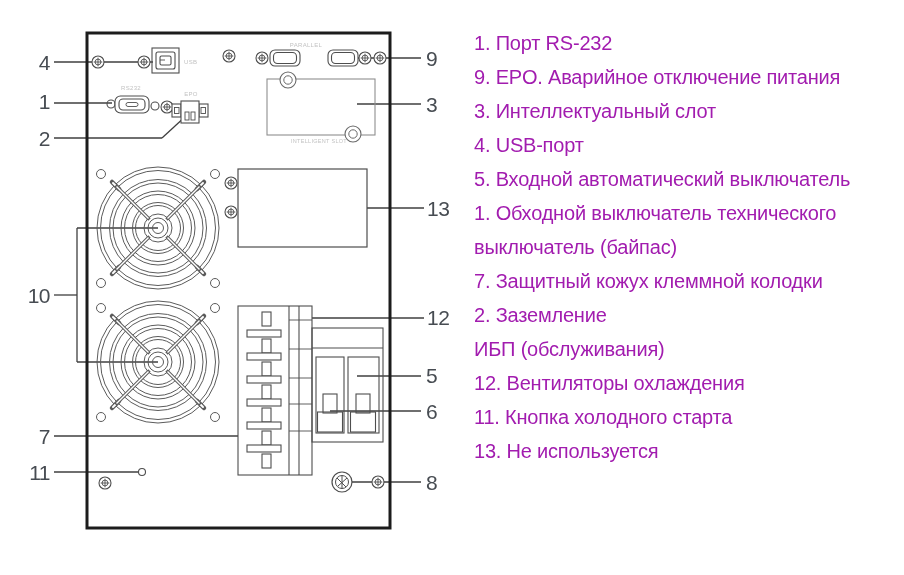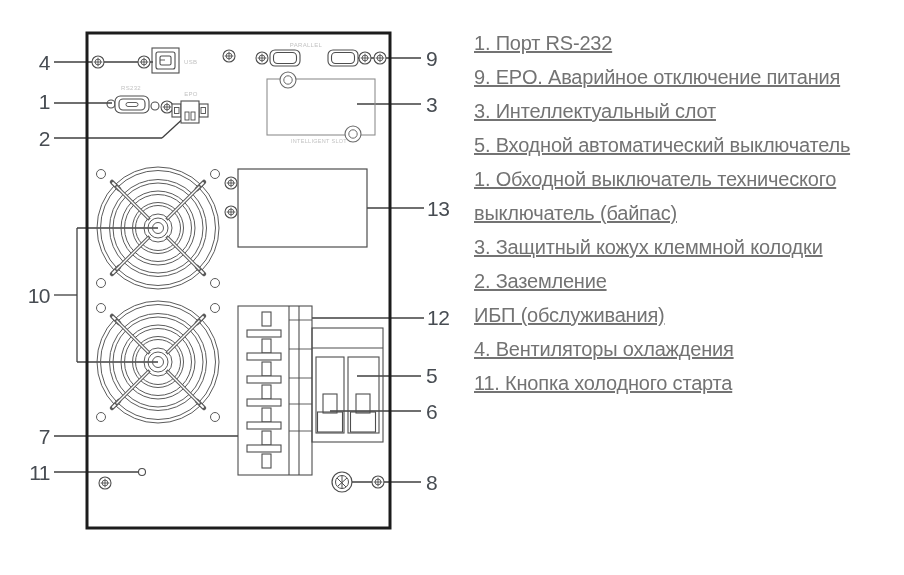--- a/index.html
+++ b/index.html
@@ -14,24 +14,23 @@
   .diagram-svg {
     position: absolute;
     left: 0;
     top: 0;
   }
   .legend {
     position: absolute;
     left: 474px;
     top: 26px;
     width: 420px;
-    color: #737373;
+    color: #a21caf;
     font-size: 20px;
     letter-spacing: -0.2px;
-    text-decoration: underline;
   }
   .legend-line {
     height: 34px;
     line-height: 34px;
     white-space: nowrap;
   }
   svg text {
     font-family: "Liberation Sans", sans-serif;
   }
   .callout-num {
@@ -244,23 +243,25 @@
       <text class="callout-num" x="426" y="383">5</text>
       <text class="callout-num" x="426" y="418.5">6</text>
       <text class="callout-num" x="426" y="489.5">8</text>
     </g>
   </svg>
 
   <div class="legend">
     <div class="legend-line">1. Порт RS-232</div>
     <div class="legend-line">9. EPO. Аварийное отключение питания</div>
     <div class="legend-line">3. Интеллектуальный слот</div>
+    <div class="legend-line">4. USB-порт</div>
     <div class="legend-line">5. Входной автоматический выключатель</div>
     <div class="legend-line">1. Обходной выключатель технического</div>
     <div class="legend-line">выключатель (байпас)</div>
-    <div class="legend-line">3. Защитный кожух клеммной колодки</div>
+    <div class="legend-line">7. Защитный кожух клеммной колодки</div>
     <div class="legend-line">2. Заземление</div>
     <div class="legend-line">ИБП (обслуживания)</div>
-    <div class="legend-line">4. Вентиляторы охлаждения</div>
+    <div class="legend-line">12. Вентиляторы охлаждения</div>
     <div class="legend-line">11. Кнопка холодного старта</div>
+    <div class="legend-line">13. Не используется</div>
   </div>
 
 </div>
 
 </body></html>

